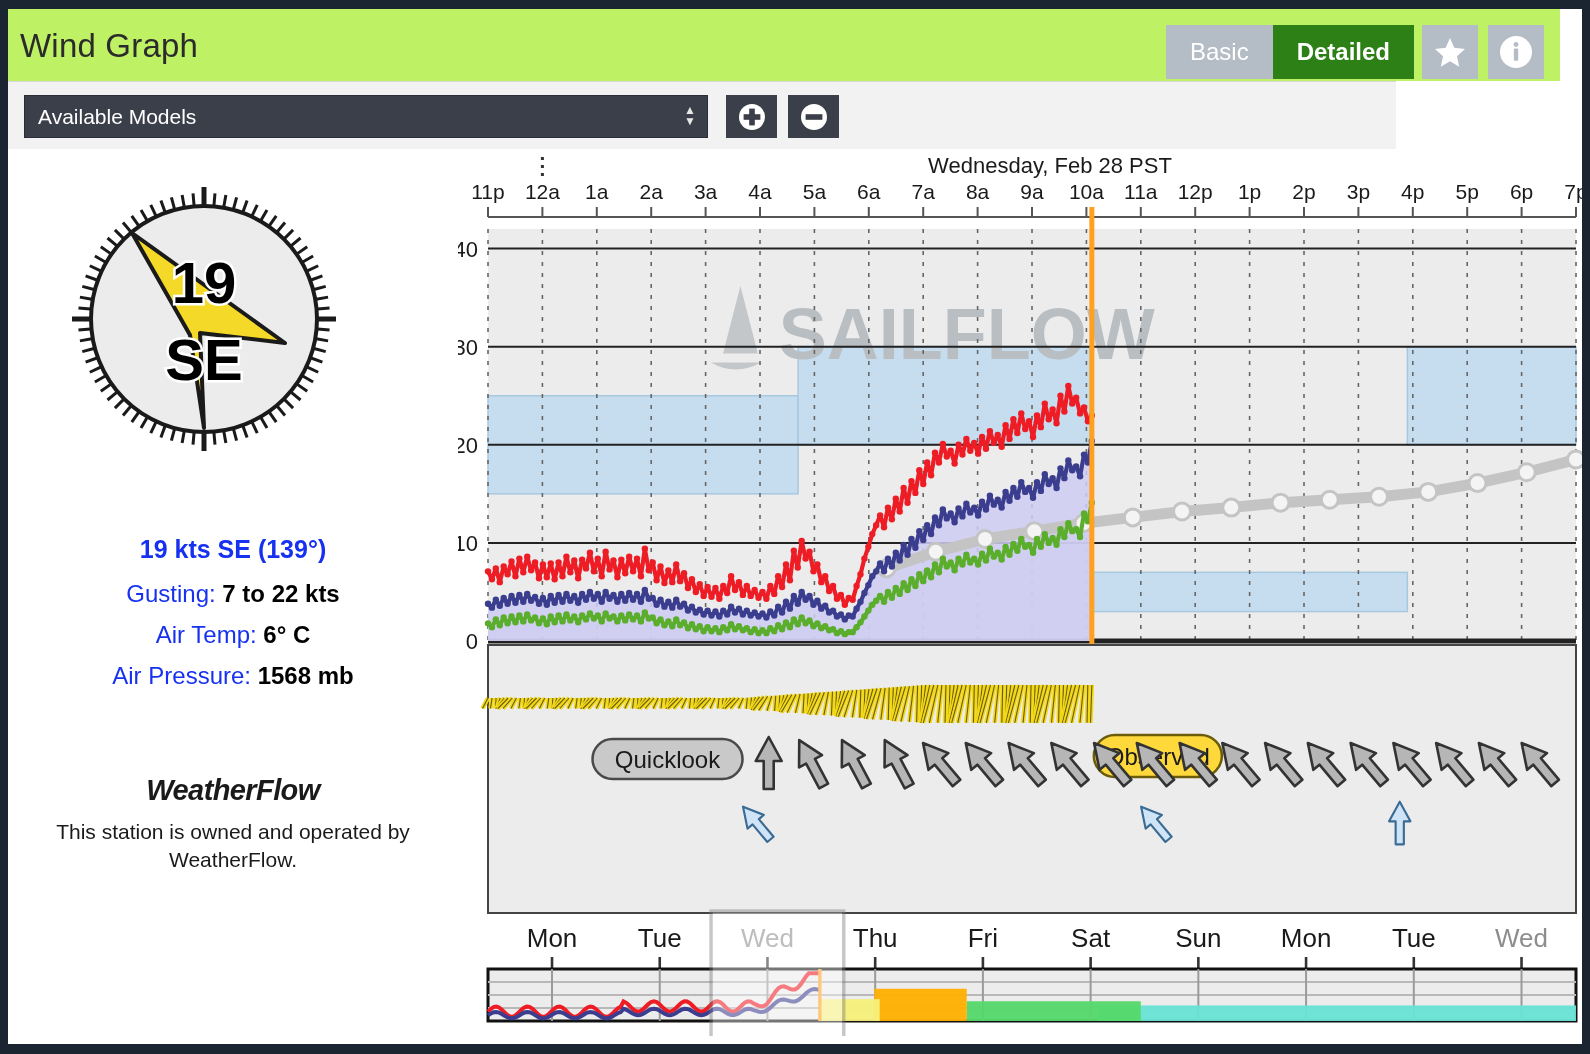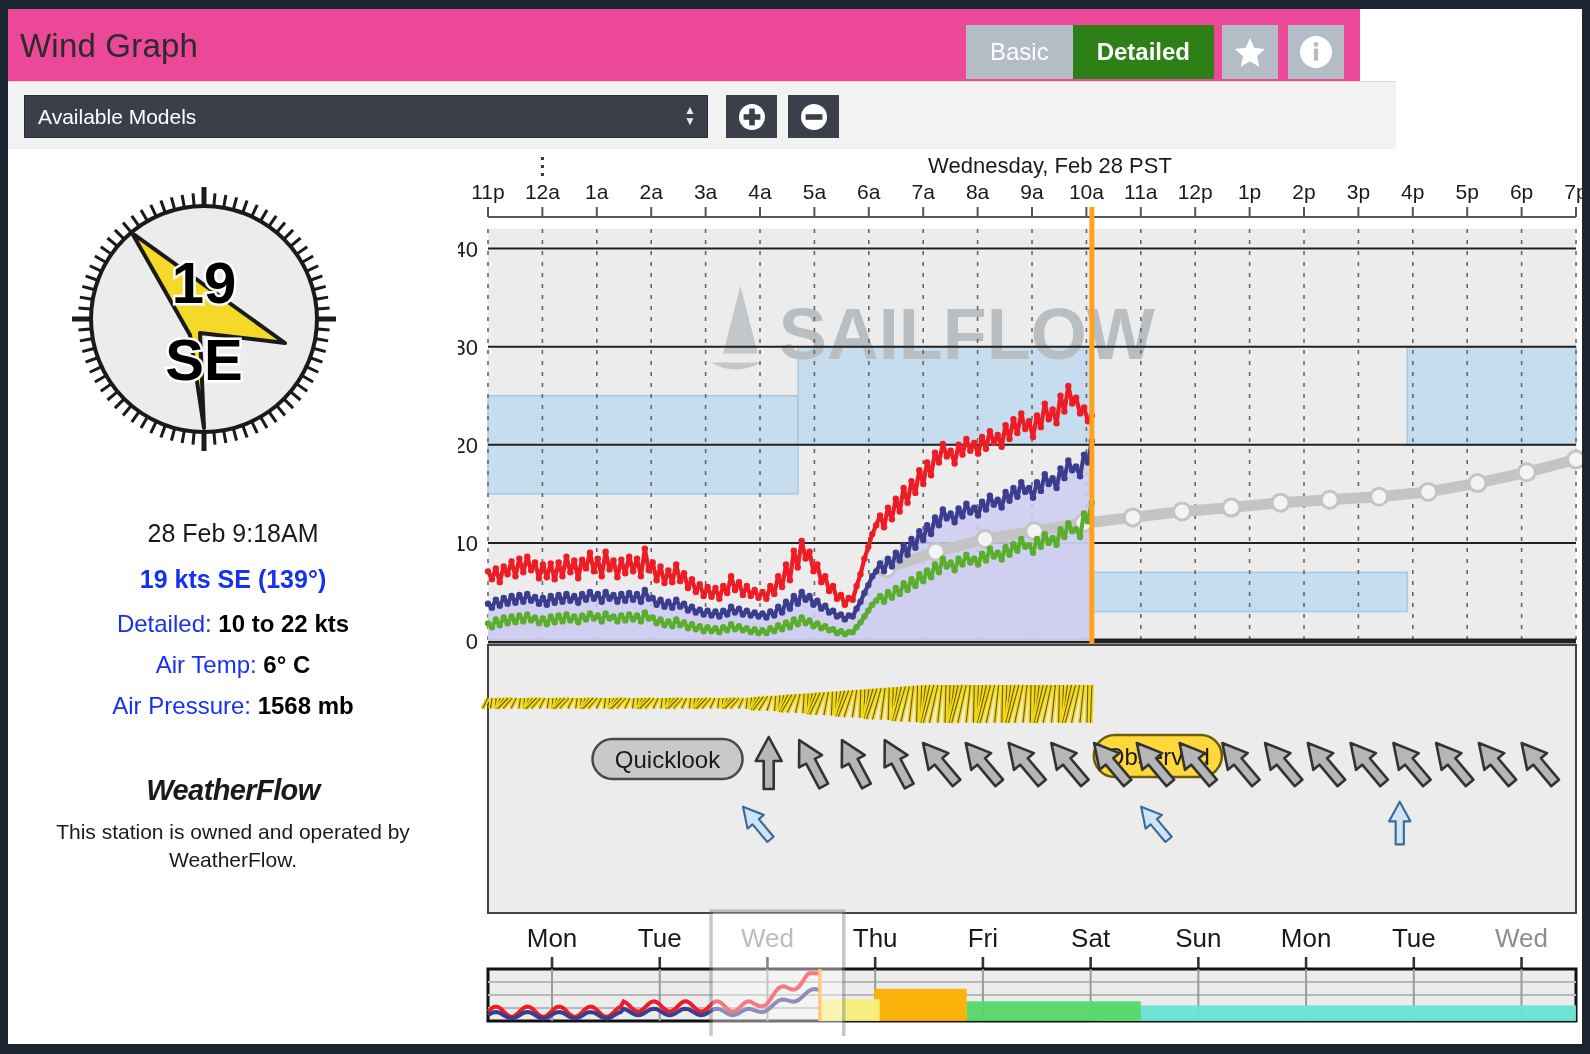--- a/index.html
+++ b/index.html
@@ -7,21 +7,21 @@
 
   #app { position:relative; width:1590px; height:1054px; overflow:hidden; background:#fff; }
 
   
   .frame-top    { position:absolute; left:0; top:0; width:1590px; height:9px; background:#1b2431; }
   .frame-left   { position:absolute; left:0; top:0; width:8px; height:1054px; background:#1b2431; }
   .frame-right  { position:absolute; right:0; top:0; width:8px; height:1054px; background:#1b2431; }
   .frame-bottom { position:absolute; left:0; bottom:0; width:1590px; height:10px; background:#1b2431; }
 
   
-  .header { position:absolute; left:8px; top:9px; width:1352px; height:72px; background:#ec4899; }
+  .header { position:absolute; left:8px; top:9px; width:1552px; height:72px; background:#bef264; }
   .title  { position:absolute; left:12px; top:18px; font-size:33px; color:#2b2b2b; font-weight:400; letter-spacing:.2px; }
 
   .view-toggle { position:absolute; right:146px; top:16px; height:54px; display:flex; }
   .vt-btn { height:54px; display:flex; align-items:center; justify-content:center; font-size:24px; padding:0 24px; cursor:pointer; }
   .vt-basic { background:#b4bcc6; color:#ffffff; font-weight:400; }
   .vt-detailed { background:#2d8016; color:#ffffff; font-weight:bold; }
 
   .sqbtn { position:absolute; top:16px; width:56px; height:54px; background:#b4bcc6; display:flex; align-items:center; justify-content:center; cursor:pointer; }
   .sqbtn.star { right:82px; }
   .sqbtn.info { right:16px; }
@@ -190,26 +190,25 @@
               <line x1="114.20410774596984" y1="21.731916156608293" x2="112.12032961396666" y2="9.914223120461799" stroke-width="3"></line>
               <line x1="124.06424532676695" y1="20.433804417541012" x2="123.01837641379505" y2="8.479468040440068" stroke-width="3"></line>
             </g>
           <polygon points="62,48 215,158 130,148 134,243 120,150 62,48" fill="#f5d928" stroke="#1a1a1a" stroke-width="4" stroke-linejoin="round"></polygon>
           <text x="134" y="118" text-anchor="middle" font-family="Liberation Sans, sans-serif" font-size="58" font-weight="bold" fill="#000" stroke="#fff" stroke-width="5" paint-order="stroke">19</text>
           <text x="134" y="195" text-anchor="middle" font-family="Liberation Sans, sans-serif" font-size="58" font-weight="bold" fill="#000" stroke="#fff" stroke-width="5" paint-order="stroke">SE</text>
         </svg>
       </div>
 
       <div class="readout">
-        <div class="r-time">28 Feb 9:18AM</div>
         <div class="r-wind">19 kts SE (139°)</div>
 
         <div class="r-row">
-          <span class="r-key">Detailed:</span>
-          <span class="r-val">10 to 22 kts</span>
+          <span class="r-key">Gusting:</span>
+          <span class="r-val">7 to 22 kts</span>
         </div>
         <div class="r-row">
           <span class="r-key">Air Temp:</span>
           <span class="r-val">6° C</span>
         </div>
         <div class="r-row">
           <span class="r-key">Air Pressure:</span>
           <span class="r-val">1568 mb</span>
         </div>
       </div>

